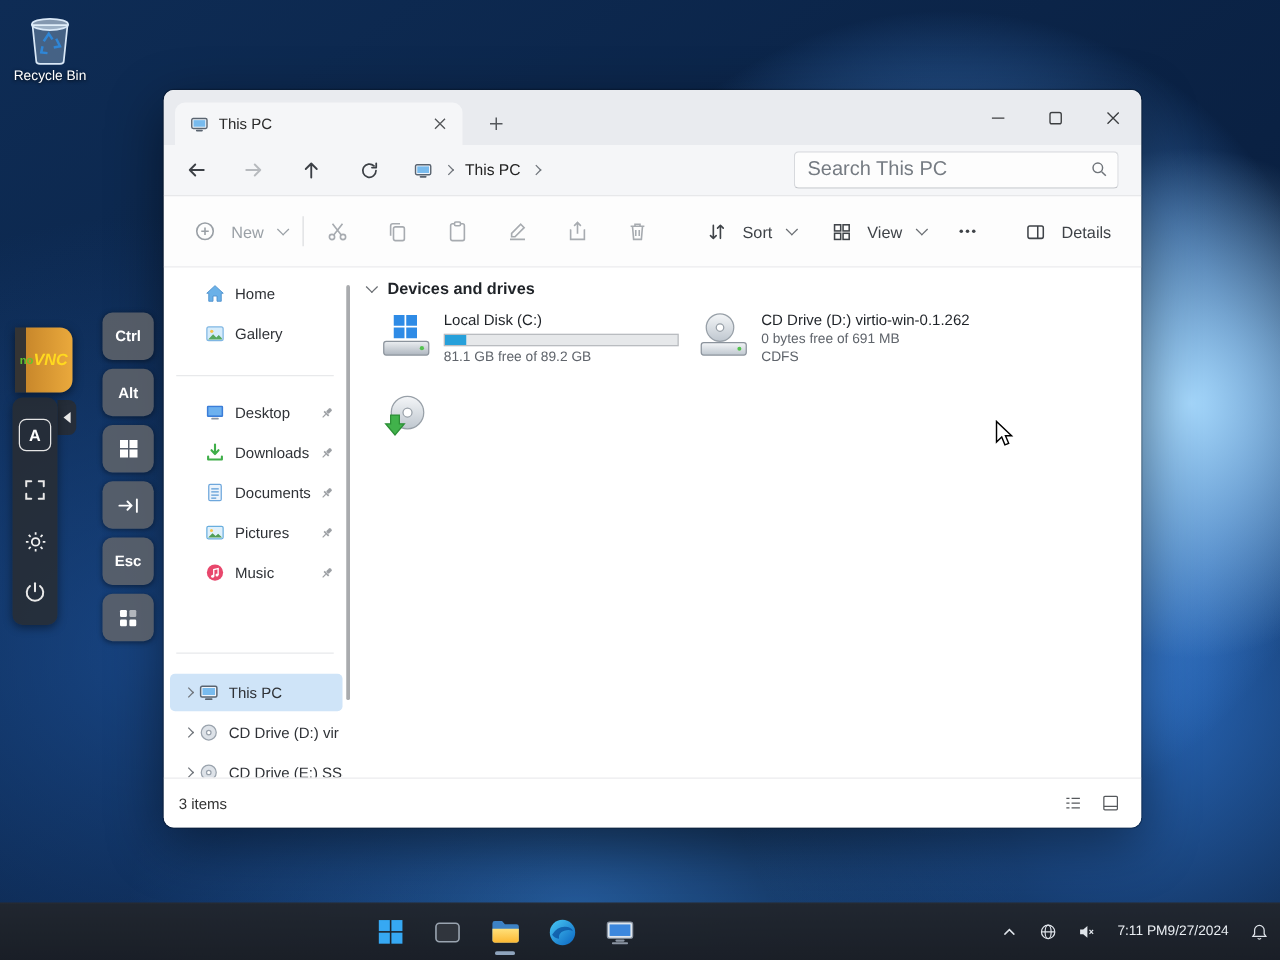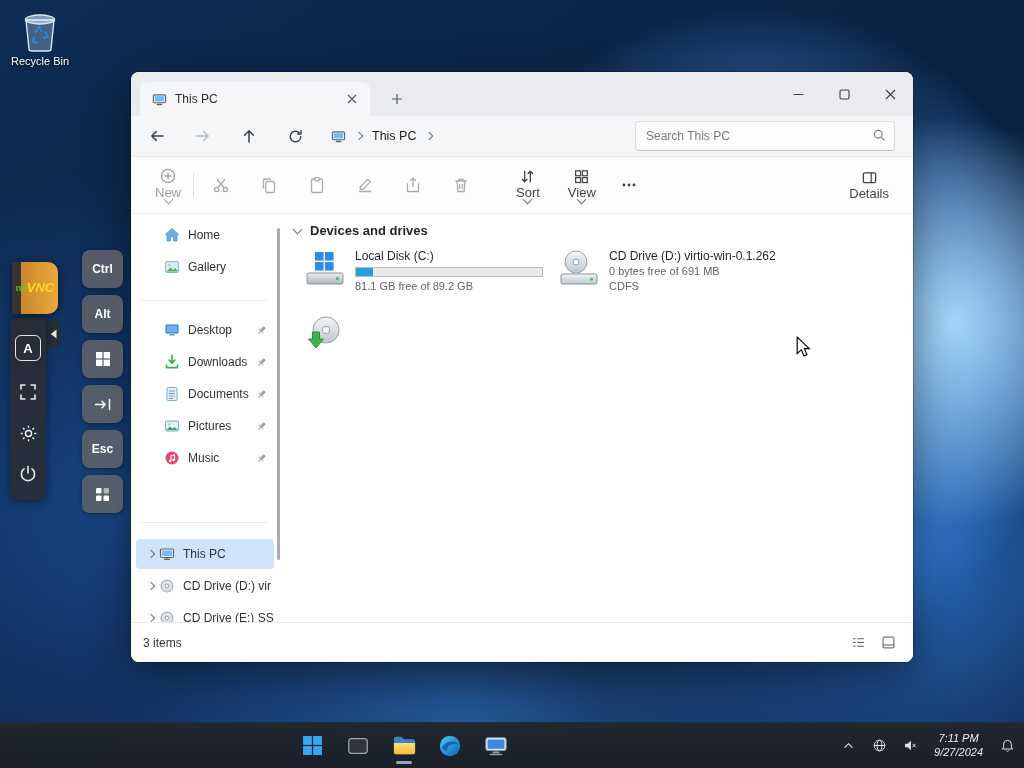--- a/index.html
+++ b/index.html
@@ -34,29 +34,29 @@
   .newtab { position:absolute; left:254px; bottom:5px; }
   .caption-btns { position:absolute; right:0; top:0; height:44px; display:flex; }
   .cap { width:46px; height:44px; display:flex; align-items:center; justify-content:center; }
 
   .navbar { position:absolute; left:0; top:44px; right:0; height:40px; background:#f5f6f8;
             display:flex; align-items:center; padding:0 10px; }
   .navbtn { width:32px; height:32px; border-radius:5px; display:flex; align-items:center; justify-content:center; margin-right:14px; }
   .crumbs { display:flex; align-items:center; gap:10px; margin-left:6px; font-size:12.5px; color:#222; }
   .searchbox { margin-left:auto; margin-right:8px; width:260px; height:30px; position:relative; }
   .searchbox input { width:100%; height:100%; border:1px solid #d7d9dd; border-bottom-color:#bfc2c7; border-radius:4px;
-                     background:#fdfdfd; font-size:12px; padding:0 30px 1px 10px; color:#8b5cf6; outline:none;
+                     background:#fdfdfd; font-size:16px; padding:0 30px 1px 10px; color:#8b5cf6; outline:none;
                      font-family:"Liberation Sans","DejaVu Sans",sans-serif; }
   .searchbox input::placeholder { color:#757b82; }
   .searchbox .mag { position:absolute; right:8px; top:7px; }
 
   .toolbar { position:absolute; left:0; top:84px; right:0; height:58px; background:#fdfdfd;
              border-top:1px solid #e7e8ea; border-bottom:1px solid #ececee;
              display:flex; align-items:center; padding:0 16px; }
-  .tbtn { display:flex; align-items:center; gap:0; font-size:13px; color:#3f4348; padding:6px 8px; border-radius:5px;flex-direction:column; }
+  .tbtn { display:flex; align-items:center; gap:12px; font-size:13px; color:#3f4348; padding:6px 8px; border-radius:5px; }
   .tool-ico-btn { width:34px; height:34px; display:flex; align-items:center; justify-content:center; border-radius:5px; margin-right:14px; }
   .tb-divider { width:1px; height:24px; background:#dcdde0; margin:0 10px 0 4px; }
   .chev-d { width:7px; height:7px; border-right:1.4px solid #6a6e73; border-bottom:1.4px solid #6a6e73;
             transform:rotate(45deg); margin-top:-4px; }
   .chev-r { width:6px; height:6px; border-right:1.3px solid #6f747a; border-bottom:1.3px solid #6f747a;
             transform:rotate(-45deg); }
 
   
   .sb-item { position:absolute; left:5px; width:138px; height:30px; display:flex; align-items:center;
              border-radius:4px; font-size:12px; color:#2f3237; }
@@ -109,21 +109,21 @@
              background:linear-gradient(rgba(33,38,46,.96), rgba(26,30,37,.97));
              border-top:1px solid rgba(255,255,255,.06); }
   .tb-center { position:absolute; left:293px; top:0; height:100%; display:flex; align-items:center; gap:8px; }
   .tb-btn { width:38px; height:38px; border-radius:6px; display:flex; flex-direction:column; align-items:center; justify-content:center; position:relative; }
   .tb-btn .under { position:absolute; bottom:1px; width:16px; height:3px; border-radius:2px; background:#8fa4bd; }
   .tb-search { width:218px; height:32px; border-radius:16px; background:rgba(70,76,84,.65);
                border:1px solid rgba(140,148,158,.55); display:flex; align-items:center; gap:9px; padding:0 14px;
                color:#d8dce1; font-size:13px; }
   .tb-right { position:absolute; right:4px; top:0; height:100%; display:flex; align-items:center; gap:5px; }
   .tray-btn { width:26px; height:30px; display:flex; align-items:center; justify-content:center; border-radius:4px; }
-  .clock { display:flex; flex-direction:column; align-items:center; color:#e9edf2; font-size:11px; line-height:13.5px; padding:0 6px;font-style:italic; }
+  .clock { display:flex; flex-direction:row; align-items:flex-start; color:#e9edf2; font-size:11px; line-height:13.5px; padding:0 6px; }
 
   .cursor { position:absolute; left:795px; top:336px; z-index:100; pointer-events:none; }
 </style>
 </head>
 <body>
 
 <div class="recycle">
   <div class="ico">
     <svg width="38" height="42" viewBox="0 0 38 42">
       <path d="M5 10 L8 39 Q8 41 11 41 H27 Q30 41 30 39 L33 10 Z" fill="rgba(200,225,250,.30)" stroke="#d9e8f7" stroke-width="1.4"></path>

